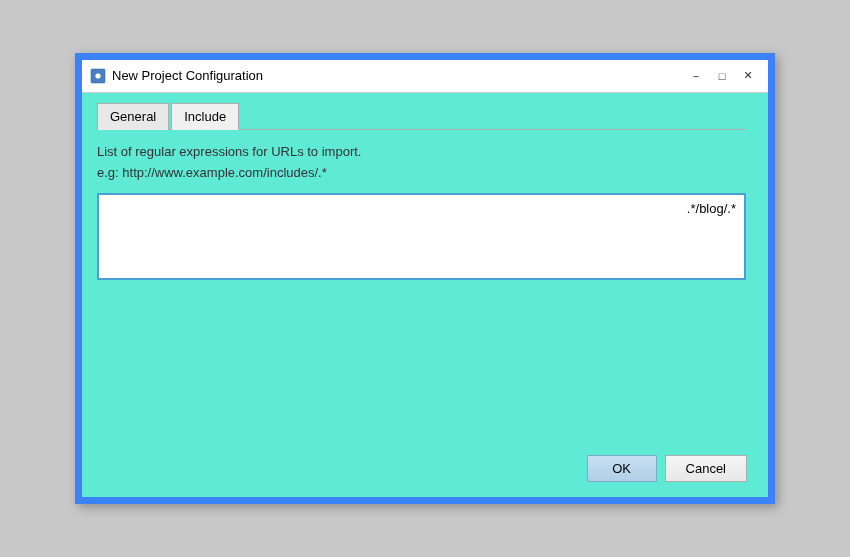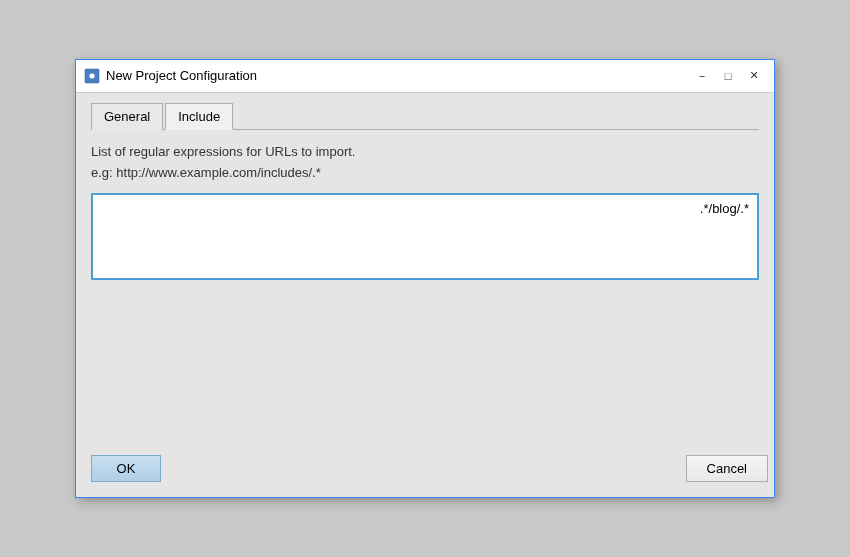--- a/index.html
+++ b/index.html
@@ -14,22 +14,22 @@
       align-items: center;
       justify-content: center;
       width: 850px;
       height: 557px;
       font-family: 'Segoe UI', Tahoma, Geneva, Verdana, sans-serif;
       font-size: 13px;
     }
 
     .dialog {
       width: 700px;
-      background: #e5e5e5;
-      border: 1px solid #3b82f6;
+      background: #5eead4;
+      border: 7px solid #3b82f6;
       box-shadow: 3px 3px 10px rgba(0,0,0,0.3);
       display: flex;
       flex-direction: column;
     }
 
     .title-bar {
       background: #ffffff;
       padding: 6px 8px;
       display: flex;
       align-items: center;
@@ -74,21 +74,21 @@
       border: none;
       cursor: pointer;
       display: flex;
       align-items: center;
       justify-content: center;
       font-size: 11px;
       color: #333;
     }
 
     .dialog-content {
-      padding: 10px 15px 15px 15px;
+      padding: 10px 22px 15px 15px;
       flex: 1;
     }
 
     .tabs {
       display: flex;
       border-bottom: 1px solid #adadad;
       margin-bottom: 12px;
     }
 
     .tab {
@@ -130,23 +130,23 @@
       font-size: 13px;
       font-family: 'Segoe UI', Tahoma, Geneva, Verdana, sans-serif;
       resize: none;
       background: white;
       color: #000;
       text-align: right;
     }
 
     .dialog-footer {
       display: flex;
-      justify-content: space-between;
+      justify-content: flex-end;
       gap: 8px;
-      padding: 10px 6px 15px 15px;
+      padding: 10px 21px 15px 15px;
     }
 
     .btn {
       padding: 5px 20px;
       font-size: 13px;
       border: 1px solid #adadad;
       cursor: pointer;
       background: linear-gradient(to bottom, #f5f5f5, #e8e8e8);
       color: #000;
       min-width: 70px;

